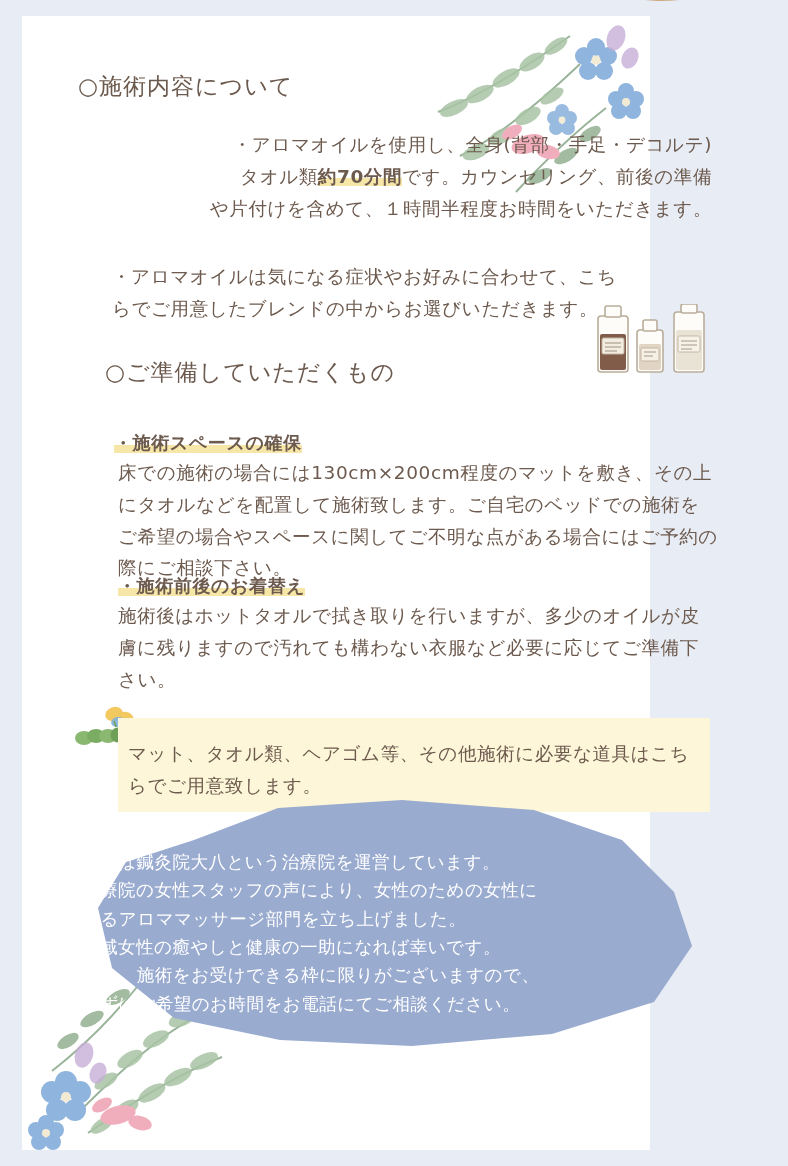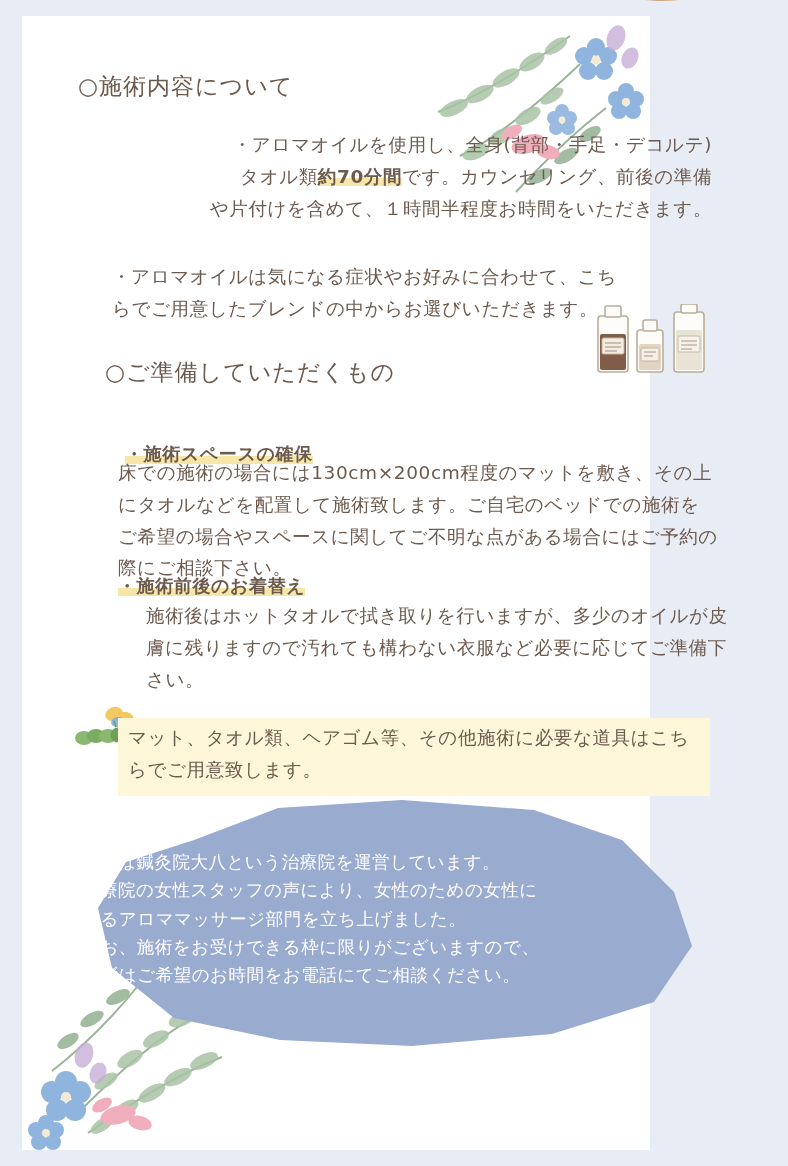--- a/index.html
+++ b/index.html
@@ -67,32 +67,32 @@
   .sub {
     position: absolute;
     color: #6d5a4e;
     font-size: 18px;
     font-weight: bold;
     letter-spacing: 0.6px;
   }
   .sub-underline {
     background: linear-gradient(transparent 62%, #f6e7a8 62%, #f6e7a8 98%, transparent 98%);
   }
-  .s1 { left: 103px; top: 415px; margin-top: 11px; }
+  .s1 { left: 92px; top: 415px; }
   .s2 { left: 96px; top: 558px; }
 
   .p3 { left: 96px; top: 441px; width: 600px; }
-  .p4 { left: 96px; top: 584px; width: 600px; margin-left: 28px; }
+  .p4 { left: 96px; top: 584px; width: 600px; }
 
   .note {
     position: absolute;
     left: 96px;
     top: 702px;
     width: 592px;
-    padding: 4px 10px 10px 10px;
+    padding: 20px 10px 10px 10px;
     background: #fdf6d8;
     color: #6d5a4e;
     font-size: 18.5px;
     line-height: 1.72;
     letter-spacing: 0.6px;
     box-sizing: border-box;
   }
 
   
   .bottles {
@@ -344,20 +344,21 @@
       <div class="note">マット、タオル類、ヘアゴム等、その他施術に必要な道具はこちらでご用意致します。</div>
 
       <div class="blob-wrap">
         <svg viewBox="0 0 620 260" width="620" height="260">
           <path d="M112 44 L196 12 L320 4 L452 14 L540 44 L592 96 L610 150 L572 206 L470 238 L330 250 L198 244 L92 222 L30 172 L16 112 L44 66 Z" fill="#9aabd0"></path>
         </svg>
         <div class="blob-text">
           <div>弊社は鍼灸院大八という治療院を運営しています。</div>
           <div>治療院の女性スタッフの声により、女性のための女性に</div>
           <div>よるアロママッサージ部門を立ち上げました。</div>
+          <div>地域女性の癒やしと健康の一助になれば幸いです。</div>
           <div>なお、施術をお受けできる枠に限りがございますので、</div>
           <div>まずはご希望のお時間をお電話にてご相談ください。</div>
         </div>
       </div>
 
       <svg class="hedgehog" viewBox="0 0 200 130">
 
         <g>
           <path d="M96 118 C96 76 124 48 158 48 C186 48 198 72 196 94 C194 114 176 122 150 122 Z" fill="none" stroke="#caa77e" stroke-width="2"></path>
           <g stroke="#caa77e" stroke-width="2" fill="none">

